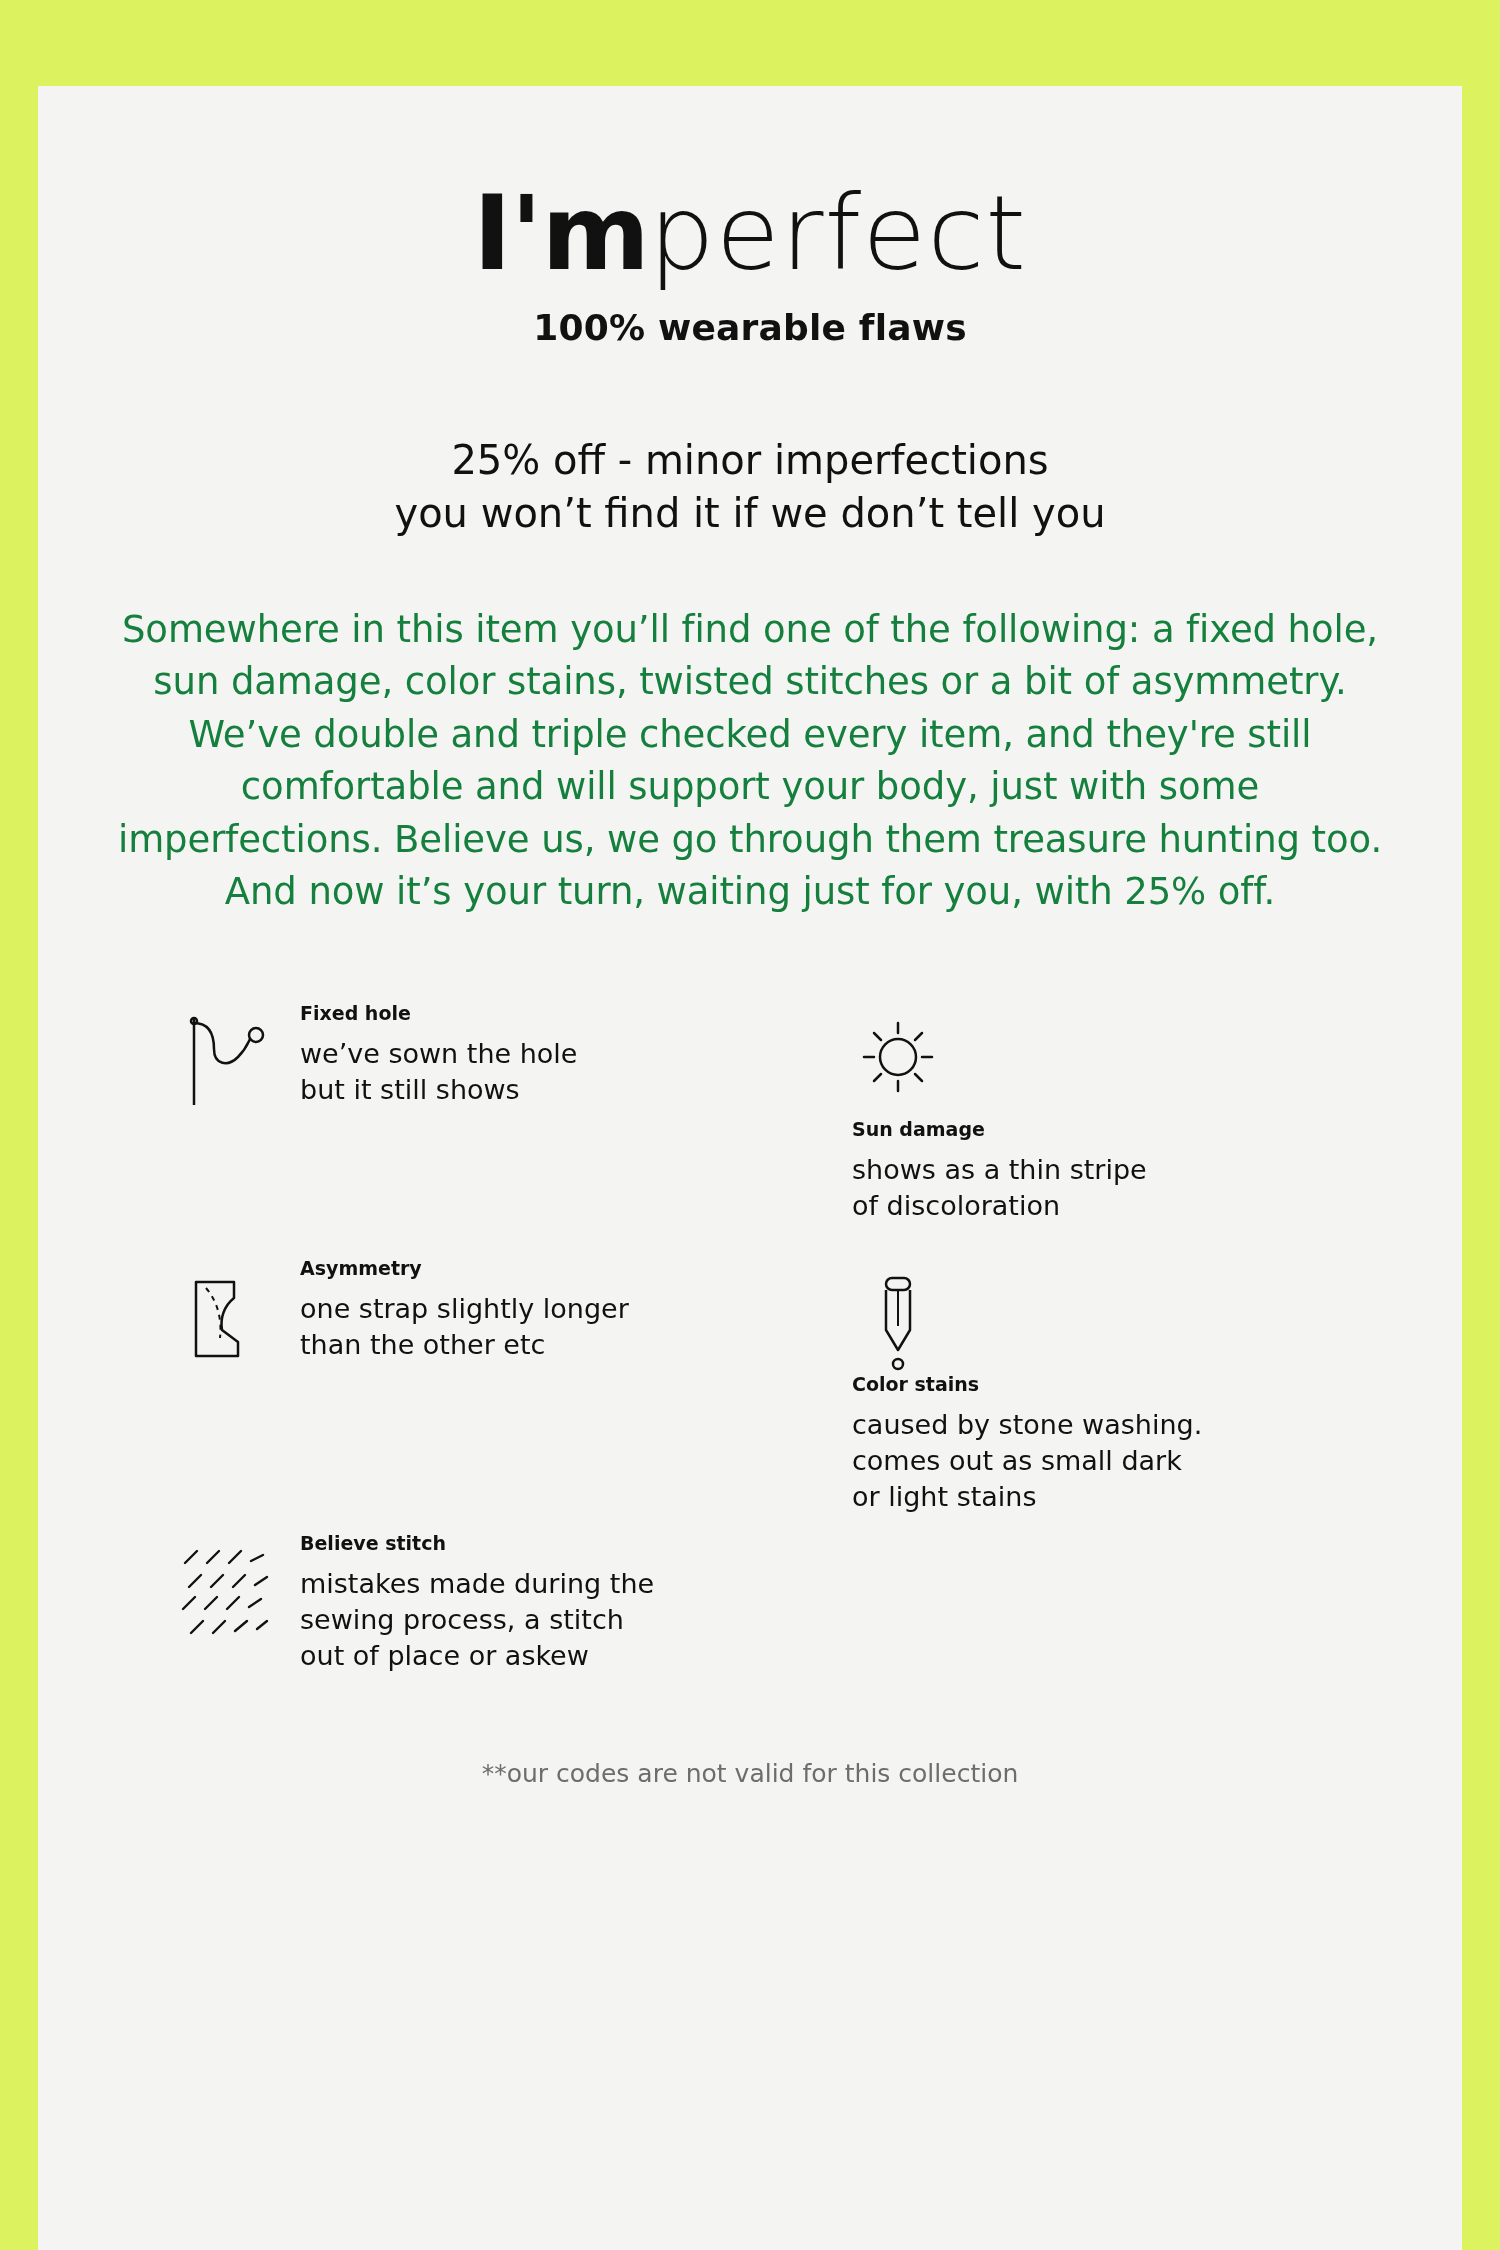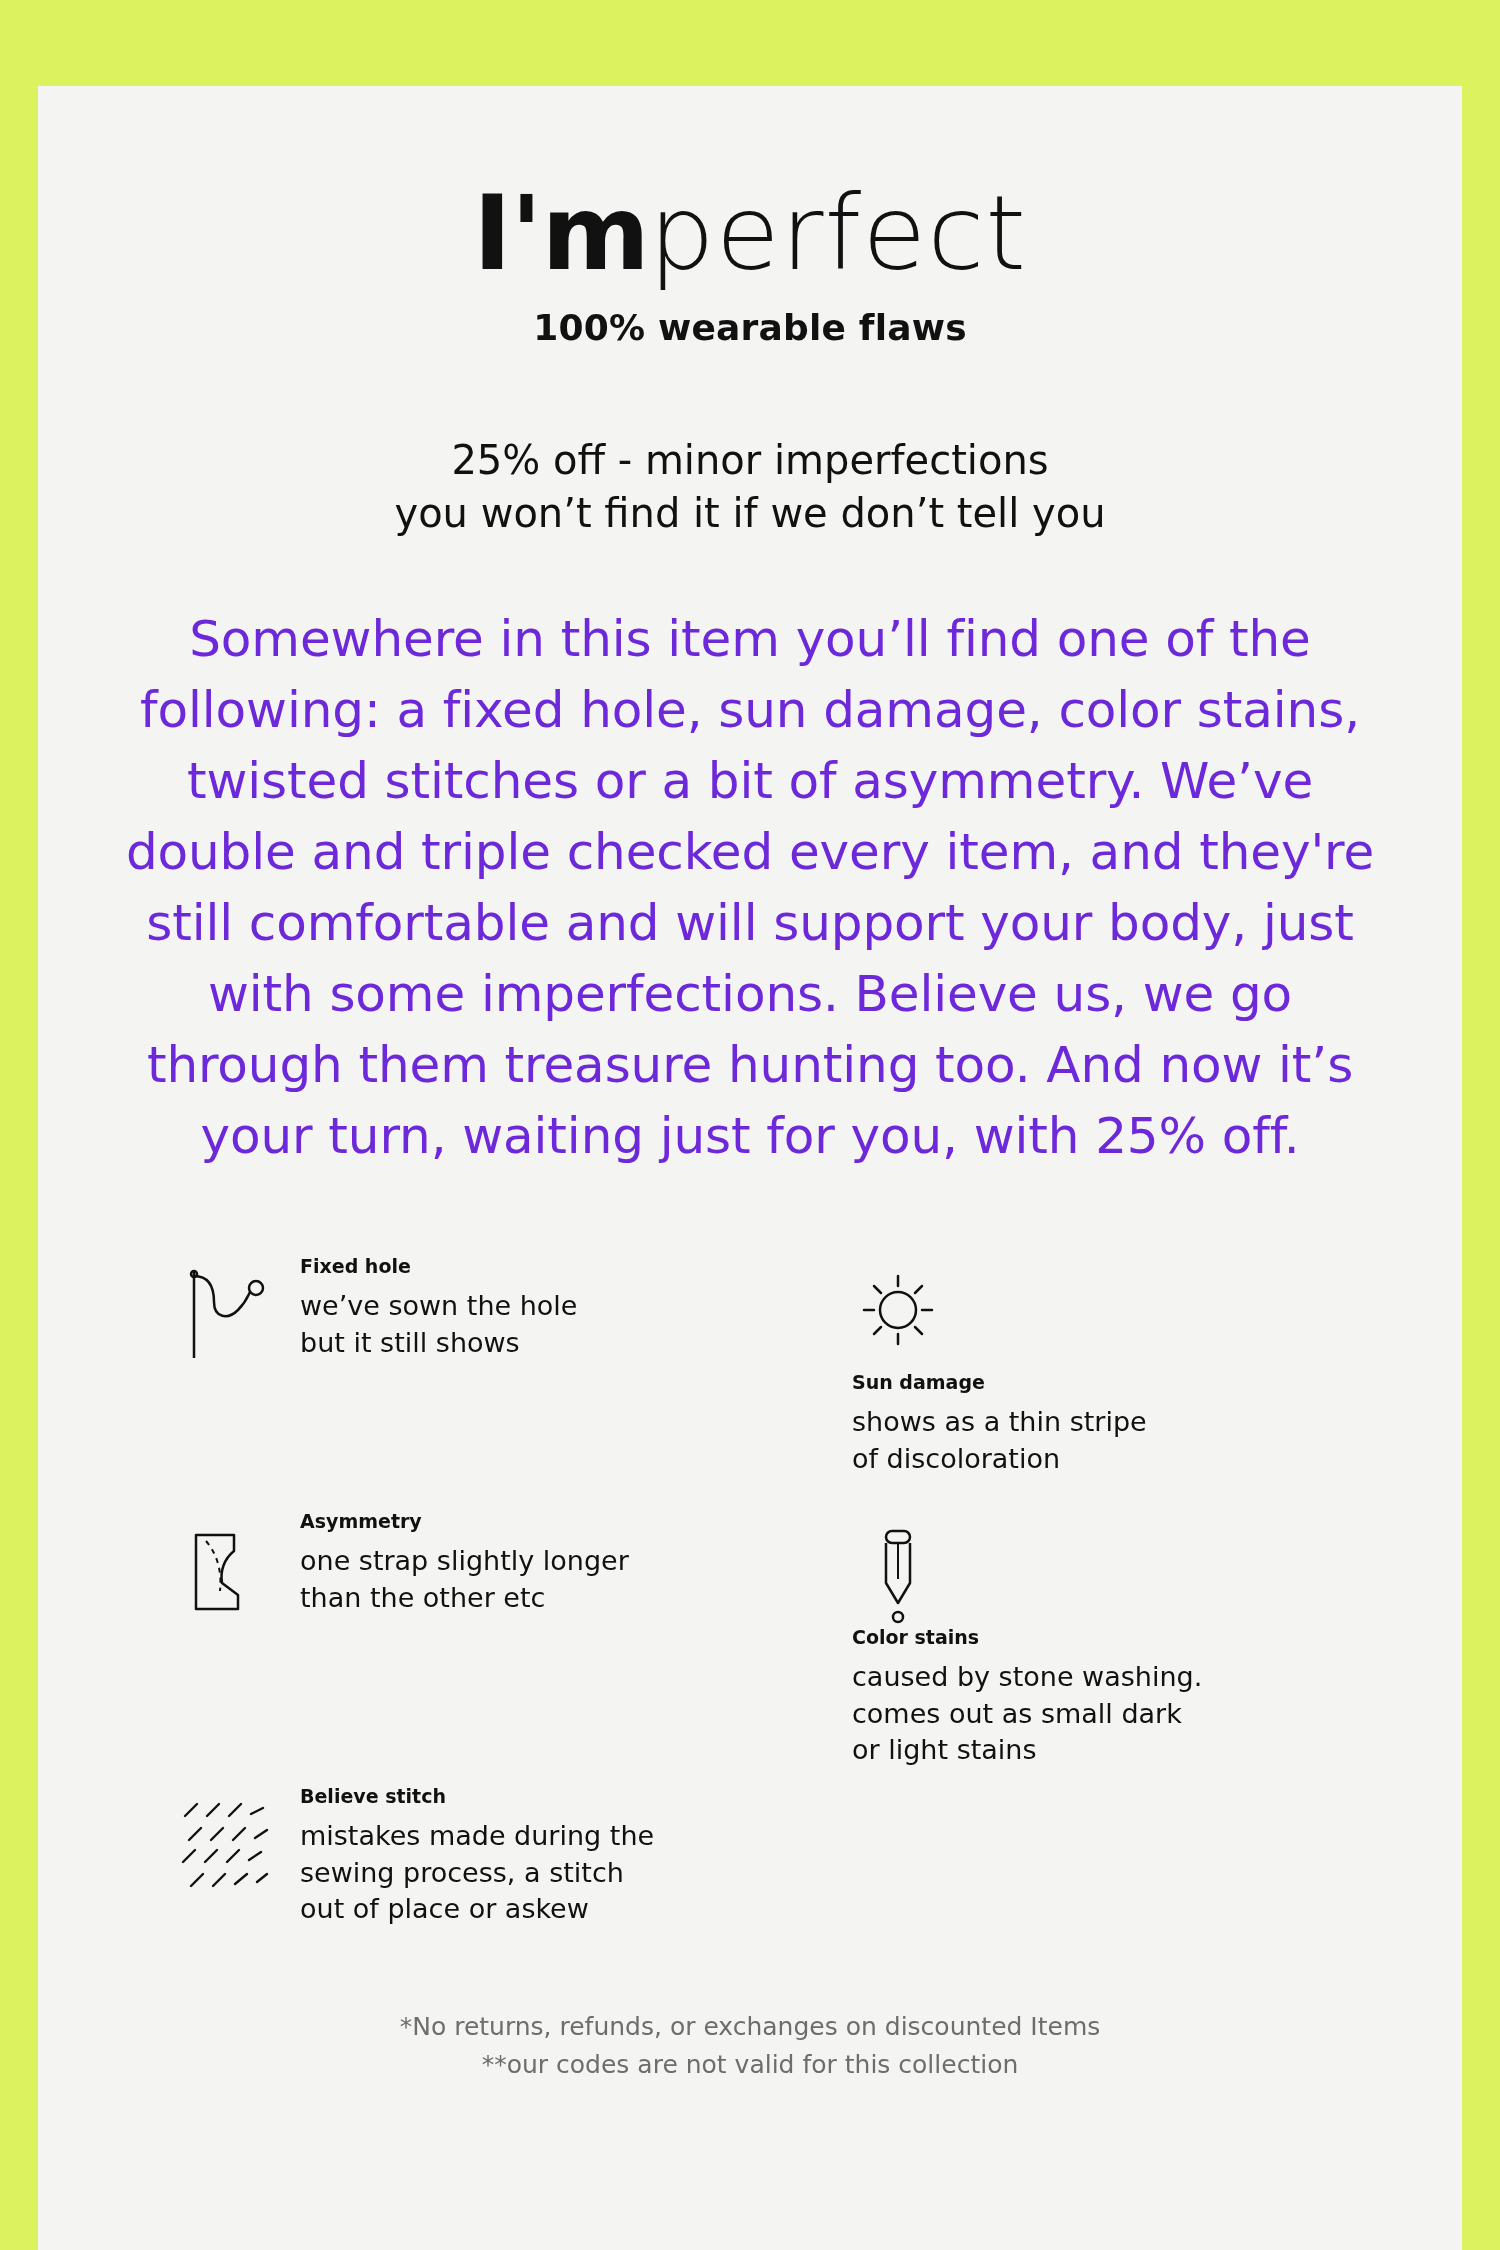--- a/index.html
+++ b/index.html
@@ -68,23 +68,23 @@
     font-size: 40px;
     font-weight: 400;
     color: #111111;
     line-height: 1.32;
   }
 
   
   .body-copy {
     margin: 64px auto 0 auto;
     width: 1270px;
-    font-size: 50px;
+    font-size: 37px;
     font-weight: 400;
-    color: #6d28d9;
+    color: #15803d;
     line-height: 1.42;
     letter-spacing: -0.1px;
   }
 
   
   .features {
     margin-top: 84px;
     position: relative;
     width: 1424px;
     height: 700px;
@@ -261,18 +261,17 @@
           <div class="ftitle">Believe stitch</div>
           <div class="fdesc" style="white-space:pre-line">mistakes made during the
 sewing process, a stitch
 out of place or askew</div>
         </div>
       </div>
 
     </div>
 
     <div class="footnotes">
-      <div>*No returns, refunds, or exchanges on discounted Items</div>
       <div>**our codes are not valid for this collection</div>
     </div>
 
   </div>
 </div>
 
 </body></html>

